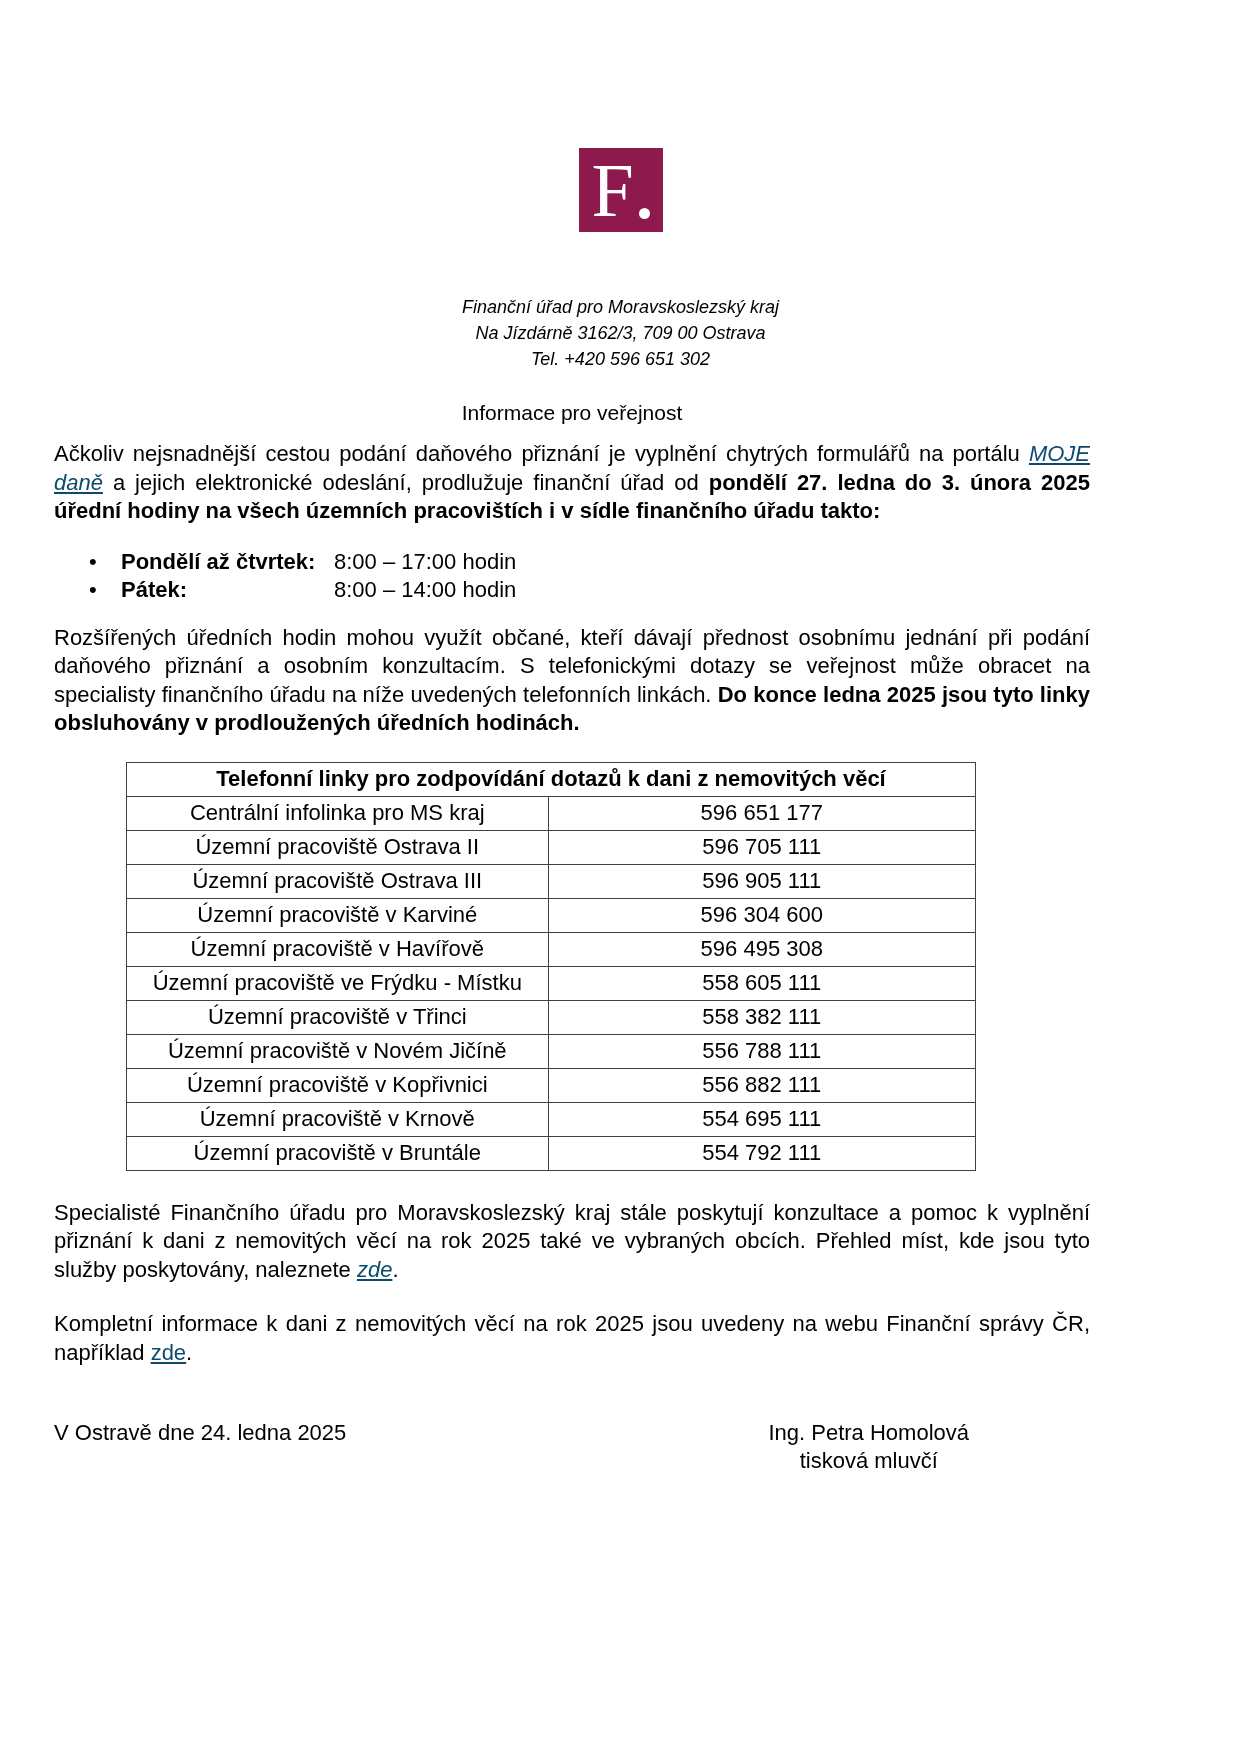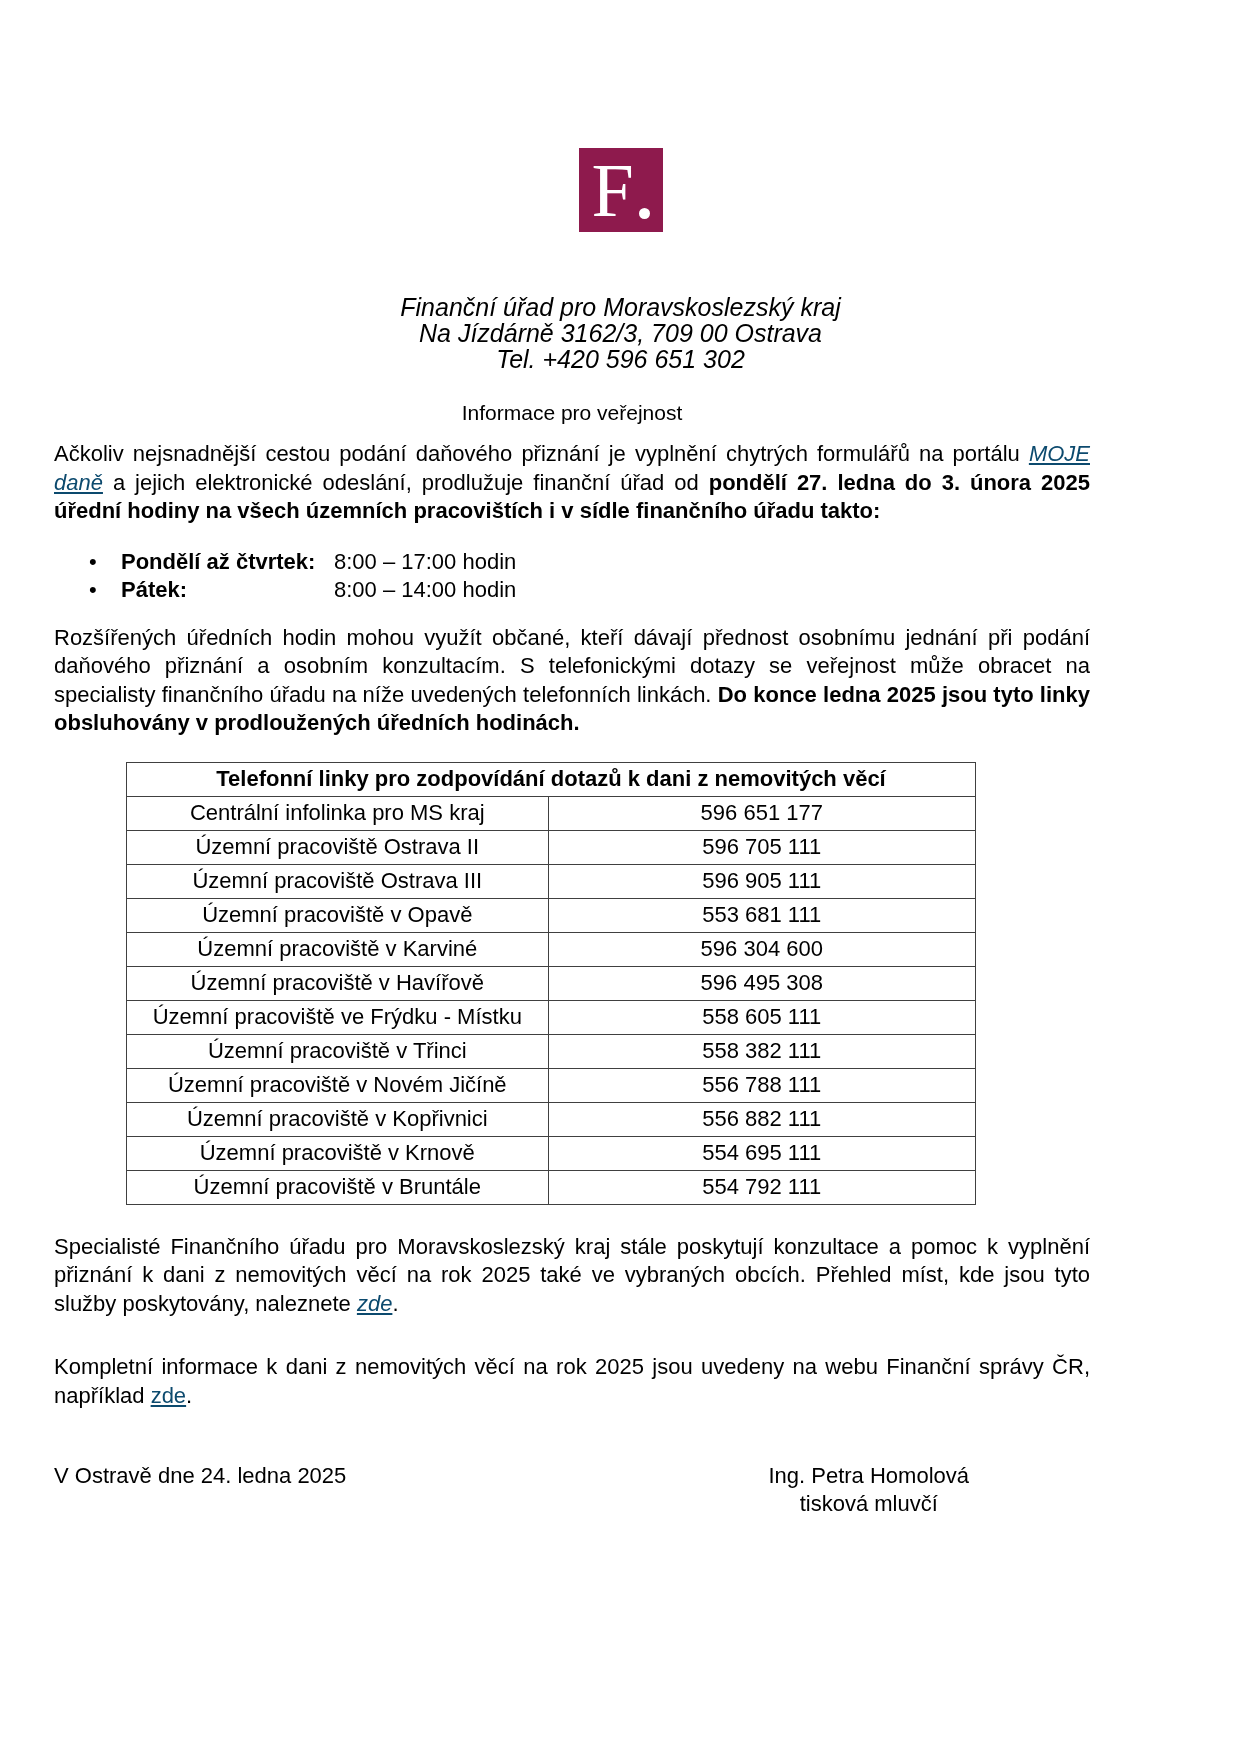--- a/index.html
+++ b/index.html
@@ -25,31 +25,31 @@
     font-family: "Liberation Serif", serif;
     font-size: 76px; line-height: 92px;
     color: #ffffff;
   }
   .logo-dot {
     position: absolute; right: 13px; bottom: 13px;
     width: 11px; height: 11px; border-radius: 50%;
     background: #ffffff;
   }
   
-  .address { margin-top: 62px; text-align: center; font-style: italic; font-size: 25px; line-height: 26px; }
+  .address { margin-top: 62px; text-align: center; font-style: italic; font-size: 18px; line-height: 26px; }
   
   .content { padding-left: 54px; padding-right: 151px; }
   .doc-title { margin-top: 29px; text-align: center; font-size: 21px; line-height: 24px; }
   .headline { margin-top: 15px; text-align: center; font-weight: bold; font-size: 21px; line-height: 24px; }
   .para { text-align: justify; font-size: 22px; line-height: 28.5px; }
   .para b { font-weight: bold; }
   .p1 { margin-top: 15px; }
   .p2 { margin-top: 20px; }
   .p3 { margin-top: 28px; }
-  .p4 { margin-top: 35px; }
+  .p4 { margin-top: 26px; }
   a.doclink { color: #0c4a6e; text-decoration: underline; cursor: pointer; }
   a.link-italic { font-style: italic; }
   
   .hours { margin-top: 22px; font-size: 22px; line-height: 28px; }
   .hours-item { display: flex; padding-left: 35px; }
   .bullet { width: 32px; }
   .hour-label { font-weight: bold; width: 213px; }
   
   table.phones {
     margin-top: 24px; margin-left: 72px;
@@ -127,24 +127,20 @@
       </tr>
       <tr>
         <td>Územní pracoviště Ostrava II</td>
         <td>596 705 111</td>
       </tr>
       <tr>
         <td>Územní pracoviště Ostrava III</td>
         <td>596 905 111</td>
       </tr>
       <tr>
-        <td>Územní pracoviště v Opavě</td>
-        <td>553 681 111</td>
-      </tr>
-      <tr>
         <td>Územní pracoviště v Karviné</td>
         <td>596 304 600</td>
       </tr>
       <tr>
         <td>Územní pracoviště v Havířově</td>
         <td>596 495 308</td>
       </tr>
       <tr>
         <td>Územní pracoviště ve Frýdku - Místku</td>
         <td>558 605 111</td>

